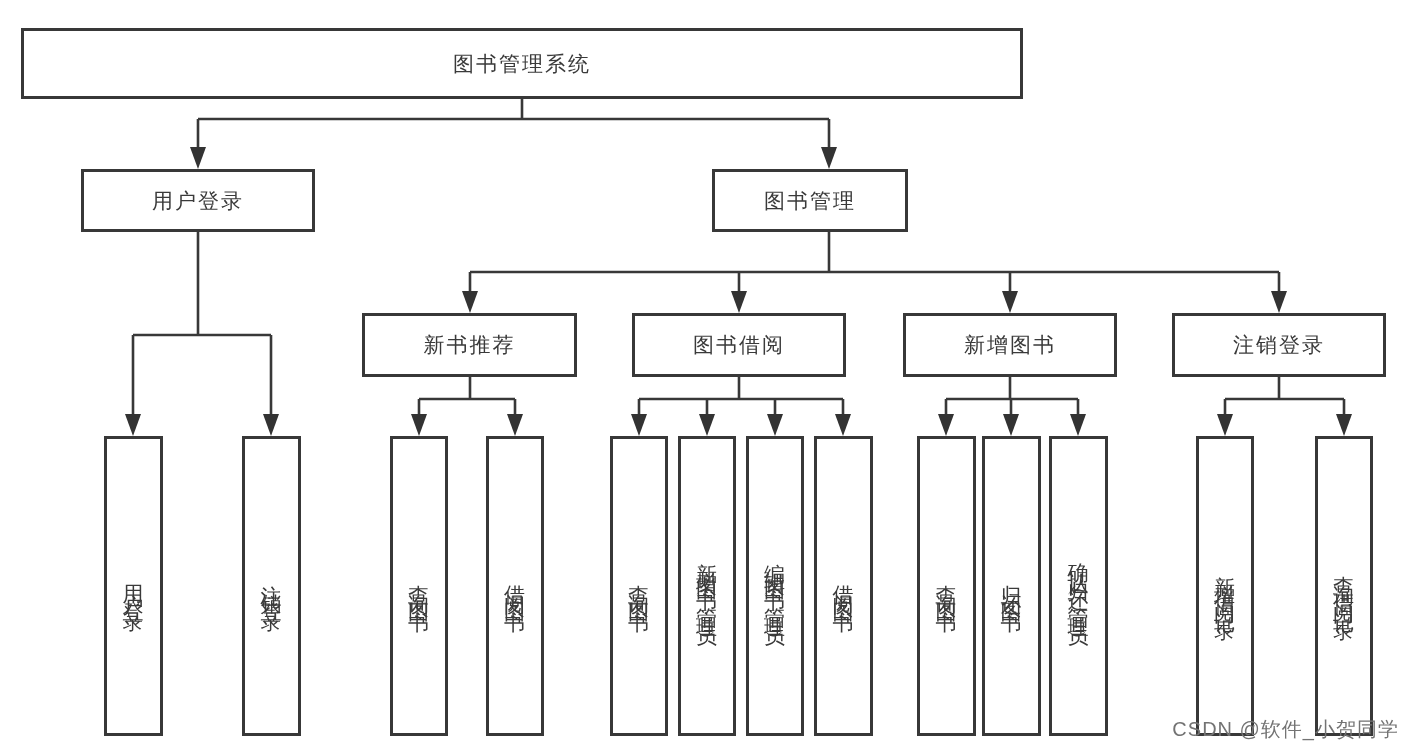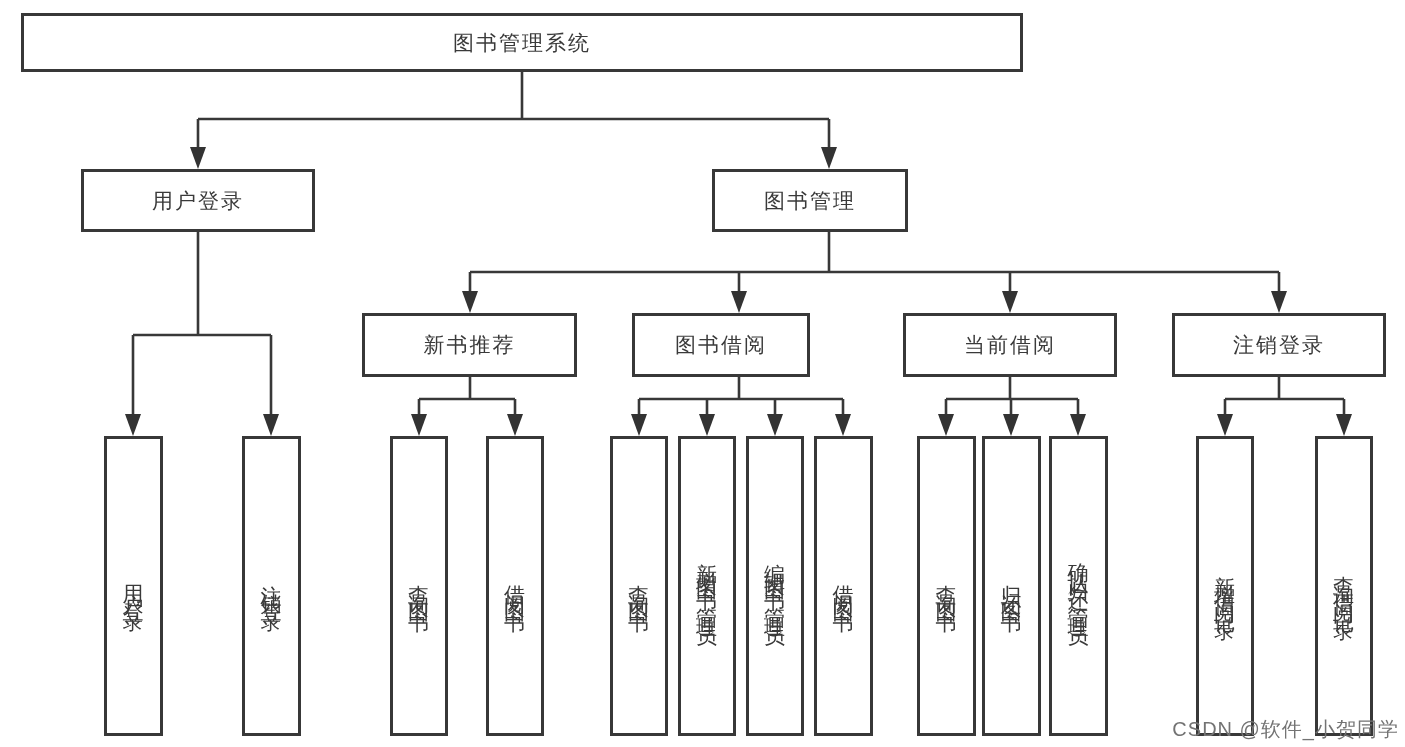--- a/index.html
+++ b/index.html
@@ -50,39 +50,39 @@
       <polygon points="767,414 783,414 775,436"></polygon>
       <polygon points="835,414 851,414 843,436"></polygon>
       <polygon points="938,414 954,414 946,436"></polygon>
       <polygon points="1003,414 1019,414 1011,436"></polygon>
       <polygon points="1070,414 1086,414 1078,436"></polygon>
       <polygon points="1217,414 1233,414 1225,436"></polygon>
       <polygon points="1336,414 1352,414 1344,436"></polygon>
     </g>
   </svg>
 
-  <div class="box" style="left:21px;top:13px;width:1002px;height:59px">
+  <div class="box" style="left:21px;top:28px;width:1002px;height:71px">
     <span>图书管理系统</span>
   </div>
 
   <div class="box" style="left:81px;top:169px;width:234px;height:63px">
     <span>用户登录</span>
   </div>
   <div class="box" style="left:712px;top:169px;width:196px;height:63px">
     <span>图书管理</span>
   </div>
 
   <div class="box" style="left:362px;top:313px;width:215px;height:64px">
     <span>新书推荐</span>
   </div>
-  <div class="box" style="left:632px;top:313px;width:178px;height:64px">
+  <div class="box" style="left:632px;top:313px;width:214px;height:64px">
     <span>图书借阅</span>
   </div>
   <div class="box" style="left:903px;top:313px;width:214px;height:64px">
-    <span>当前借阅</span>
+    <span>新增图书</span>
   </div>
   <div class="box" style="left:1172px;top:313px;width:214px;height:64px">
     <span>注销登录</span>
   </div>
 
   <div class="box v" style="left:104px;top:436px;width:59px;height:300px">
     <span>用户登录</span>
   </div>
   <div class="box v" style="left:242px;top:436px;width:59px;height:300px">
     <span>注销登录</span>

